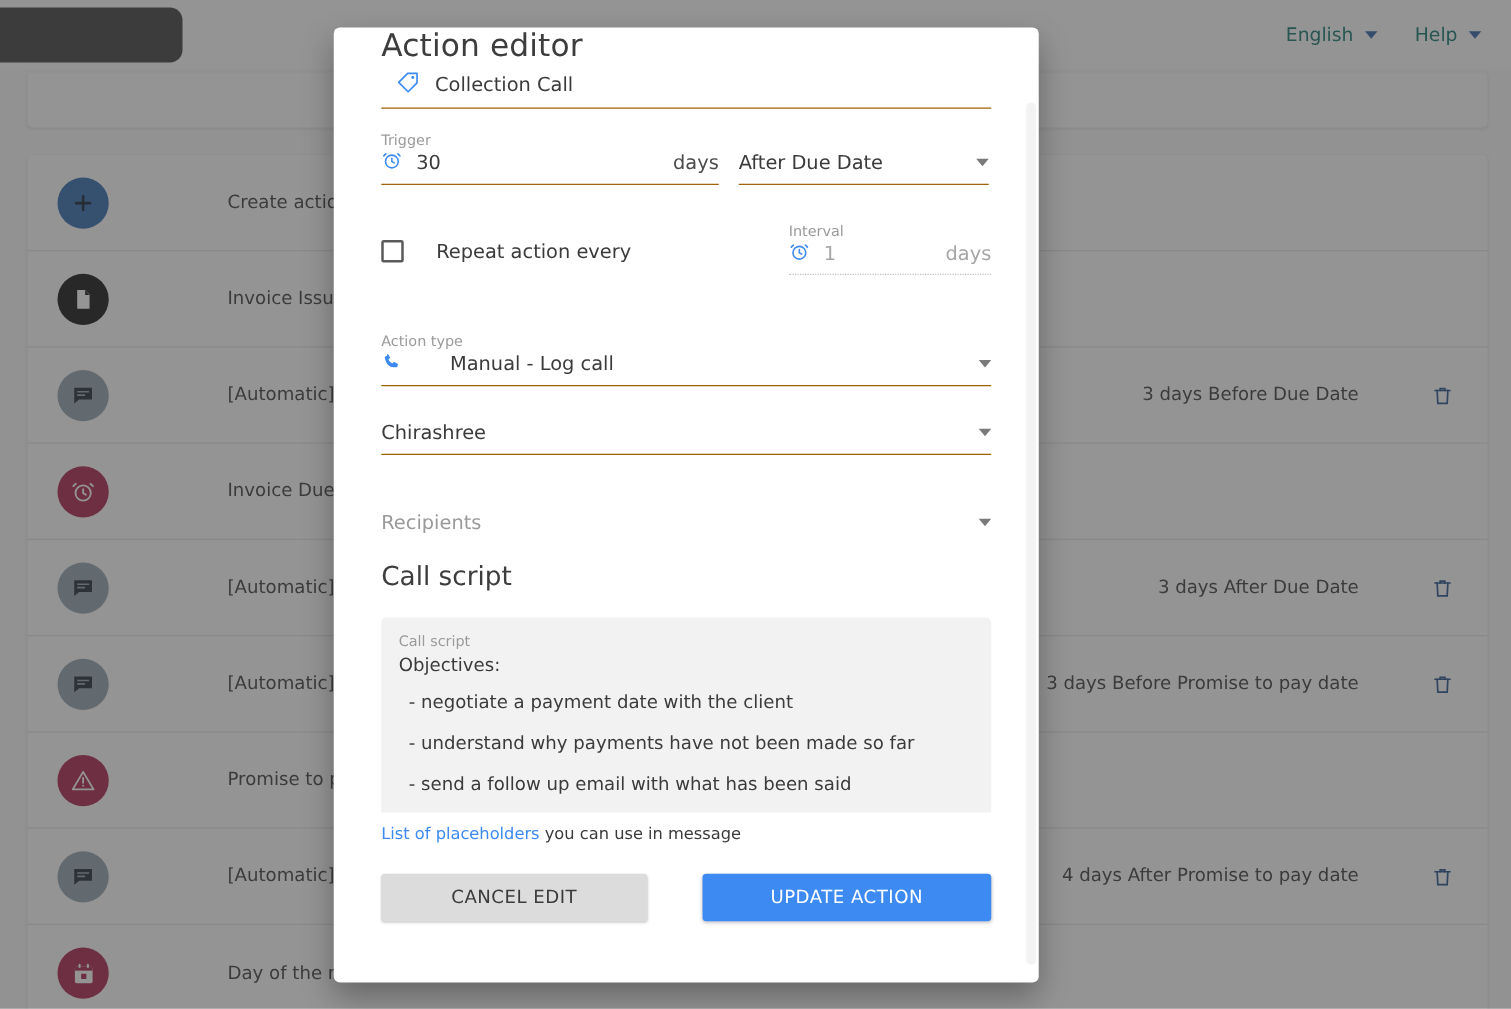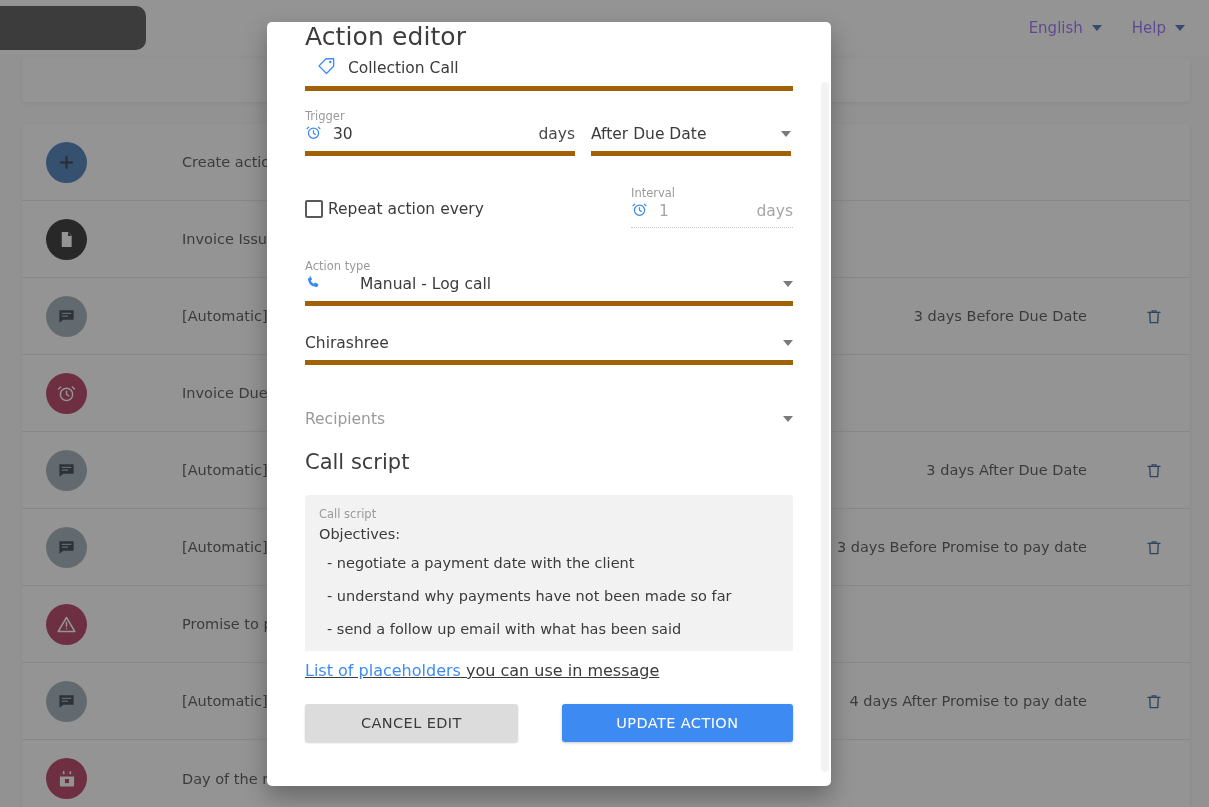--- a/index.html
+++ b/index.html
@@ -22,21 +22,21 @@
   }
   .bg-logo {
     width: 146px; height: 44px; margin-left: 0px;
     background: #3c3c3c; border-radius: 0 10px 10px 0;
   }
   .topbar-right {
     margin-left: auto; display: flex; align-items: center; gap: 30px;
     padding-right: 24px;
   }
   .topbar-link {
-    color: #8b5cf6; font-size: 15px; display: flex; align-items: center; gap: 9px;
+    color: #0f766e; font-size: 15px; display: flex; align-items: center; gap: 9px;
     cursor: pointer;
   }
   .caret-down {
     width: 0; height: 0;
     border-left: 5px solid transparent; border-right: 5px solid transparent;
     border-top: 6px solid #2f5fa8;
   }
 
   .bg-card-top {
     position: absolute; left: 22px; top: 58px; width: 1168px; height: 44px;
@@ -115,21 +115,21 @@
     letter-spacing: .1px;
   }
 
   
   .field { position: relative; }
   .field-label {
     font-size: 11.5px; color: #9a9a9a; line-height: 14px;
   }
   .field-label .req { color: #e0443e; margin-left: 2px; }
   .field-line {
-    border-bottom: 5px solid #a16207;
+    border-bottom: 1px solid #a16207;
   }
   .field-line.dotted { border-bottom: 1px dotted #c4c4c4; }
   .field-value {
     font-size: 15.5px; color: #3b3b3b; line-height: 22px;
   }
   .field-value.placeholder { color: #9a9a9a; }
   .field-value.muted { color: #a6a6a6; }
 
   .tri-down {
     width: 0; height: 0;
@@ -158,34 +158,34 @@
   .trigger-sel { width: 200px; }
   .trigger-sel-inner {
     display: flex; align-items: center; padding-bottom: 6px;
   }
   .trigger-sel-inner .tri-down { margin-left: auto; }
 
   
   .repeat-row {
     display: flex; align-items: flex-end; margin-top: 30px;
   }
-  .checkbox-wrap { display: flex; align-items: flex-start; gap: 5px; padding-bottom: 10px; }
+  .checkbox-wrap { display: flex; align-items: flex-start; gap: 26px; padding-bottom: 10px; }
   .checkbox {
     width: 18px; height: 18px; border: 2px solid #5a5a5a; border-radius: 2px;
     cursor: pointer;
   }
   .checkbox-label { font-size: 15.5px; color: #3b3b3b; }
   .interval-block { margin-left: auto; width: 162px; }
   .interval-inner {
     display: flex; align-items: center; gap: 11px; padding-bottom: 5px;
   }
   .interval-inner .days { margin-left: auto; font-size: 15.5px; color: #a6a6a6; }
 
   
-  .actiontype-block { margin-top: 31px; }
+  .actiontype-block { margin-top: 46px; }
   .actiontype-inner {
     display: flex; align-items: center; gap: 38px; padding-bottom: 6px;
   }
   .actiontype-inner .tri-down { margin-left: auto; }
 
   
   .owner-block { margin-top: 26px; }
   .owner-inner { display: flex; align-items: center; padding-bottom: 6px; gap: 41px; }
   .owner-inner .tri-down { margin-left: auto; }
 
@@ -205,21 +205,21 @@
     border-radius: 4px 4px 0 0;
     padding: 12px 14px 16px 14px;
     height: 156px;
   }
   .script-box .sb-label { font-size: 11.5px; color: #9a9a9a; line-height: 15px; }
   .script-line { font-size: 14.5px; color: #3b3b3b; line-height: 33px; }
   .script-line.first { line-height: 25px; }
   .script-line.indent { padding-left: 8px; }
 
   .placeholder-note {
-    margin-top: 10px; font-size: 16px; color: #3b3b3b; text-decoration: underline;
+    margin-top: 10px; font-size: 13px; color: #3b3b3b;
   }
   .placeholder-note a { color: #3d8bf2; text-decoration: none; cursor: pointer; }
 
   .btn-row { display: flex; gap: 25px; margin-top: 24px; }
   .btn {
     height: 38px; border: none; border-radius: 3px;
     font-size: 14.5px; letter-spacing: .4px; cursor: pointer;
     font-family: "DejaVu Sans", "Liberation Sans", sans-serif;
   }
   .btn-cancel {

